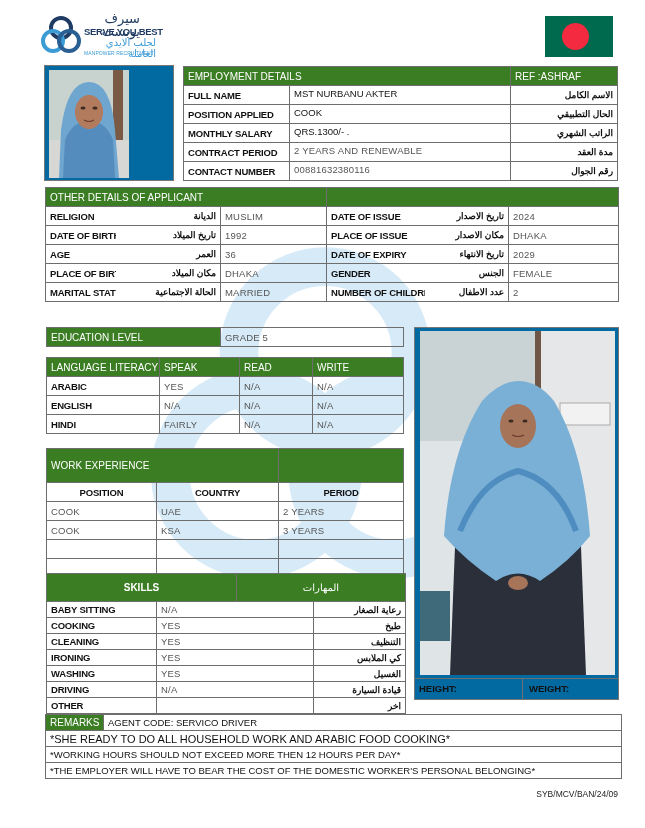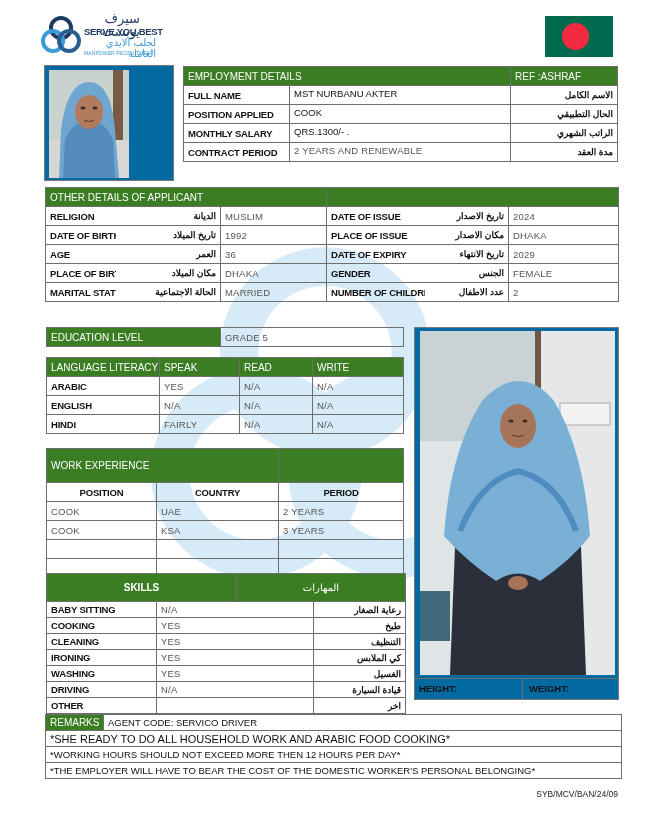--- a/index.html
+++ b/index.html
@@ -83,20 +83,25 @@
   </tr>
   <tr>
     <td class="b">MONTHLY SALARY</td>
     <td class="vb" style="vertical-align:top;padding-top:2px;">QRS.1300/- .</td>
     <td class="ar">الراتب الشهري</td>
   </tr>
   <tr>
     <td class="b">CONTRACT PERIOD</td>
     <td class="v" style="vertical-align:top;padding-top:2px;">2 YEARS AND RENEWABLE</td>
     <td class="ar">مدة العقد</td>
+  </tr>
+  <tr>
+    <td class="b">CONTACT NUMBER</td>
+    <td class="v" style="vertical-align:top;padding-top:2px;">00881632380116</td>
+    <td class="ar">رقم الجوال</td>
   </tr>
 </tbody>
   </table>
 
 <table style="left:45px;top:187px;width:573px;">
   <colgroup>
     <col style="width:70px">
       <col style="width:105px">
       <col style="width:106px">
     <col style="width:98px">

